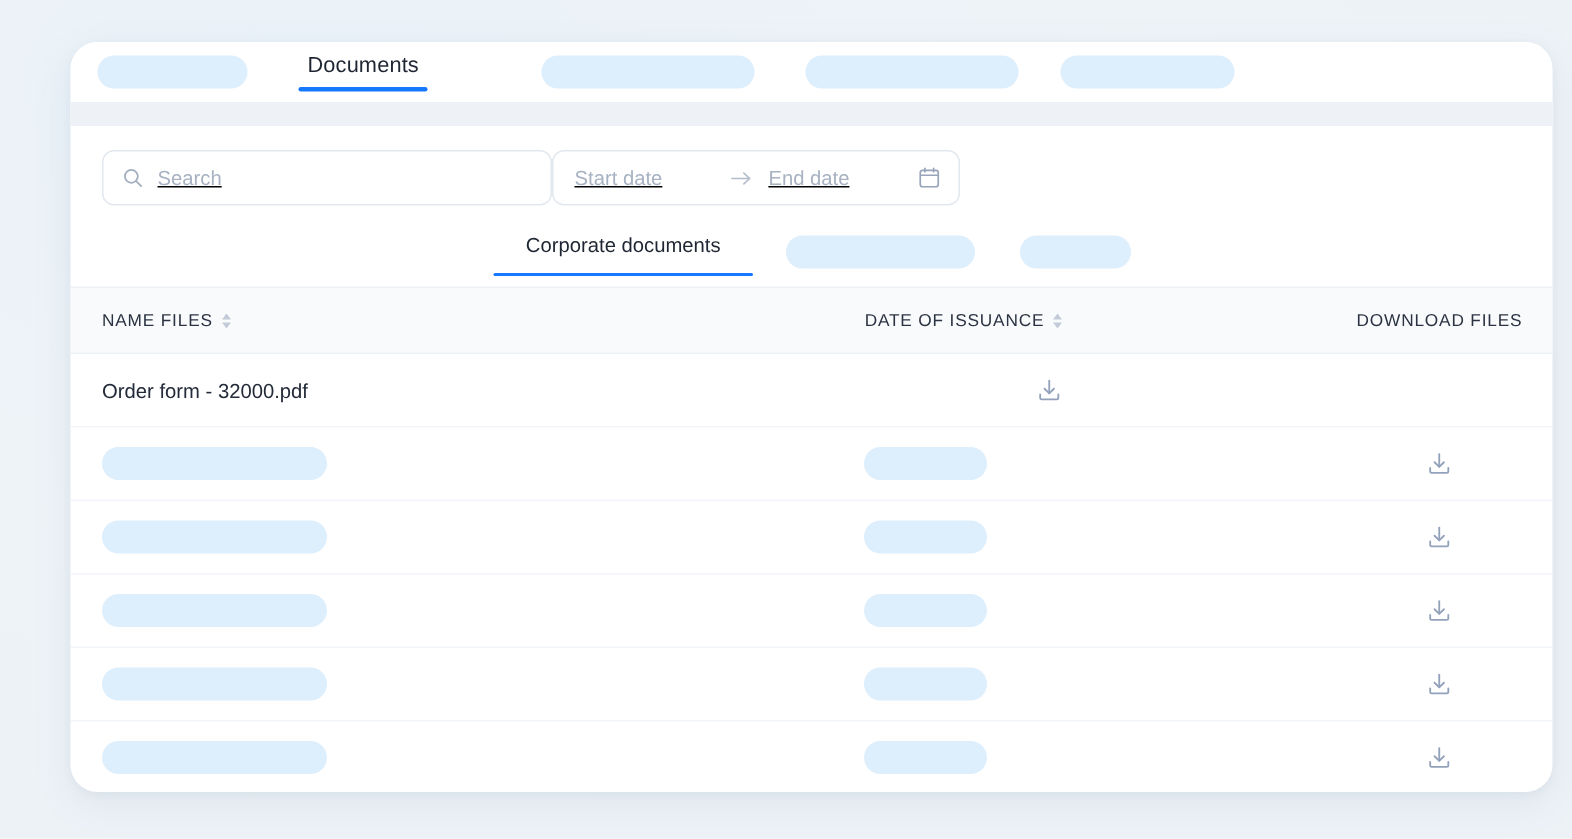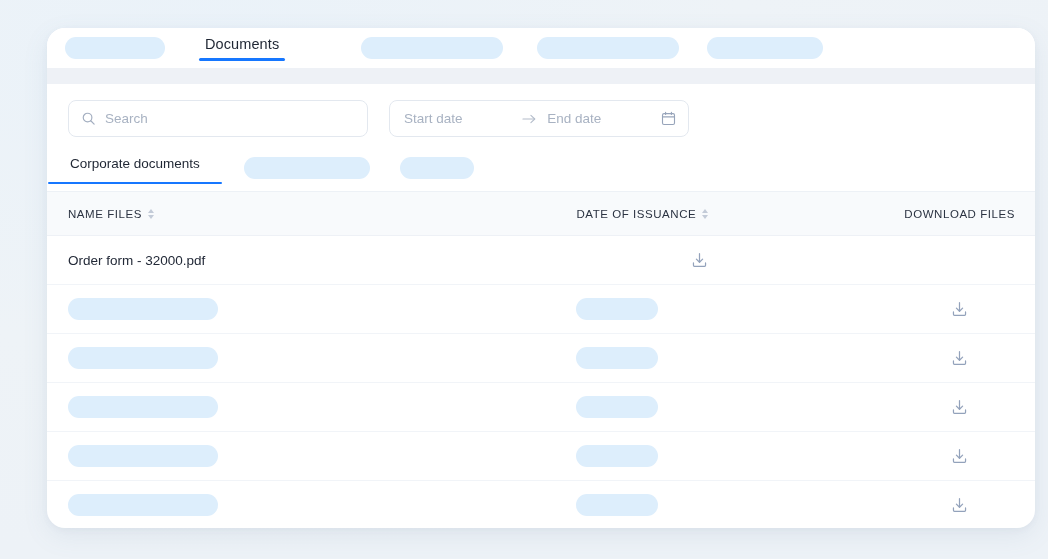--- a/index.html
+++ b/index.html
@@ -77,51 +77,52 @@
   .band {
     height: 16px;
     background: #eef1f6;
   }
 
   
   .filters {
     display: flex;
     align-items: flex-start;
     padding: 16px 0 0 21px;
-    gap: 21px;
+    text-decoration: underline;
   }
   .field {
     height: 37px;
     border: 1px solid #e3e8ef;
     border-radius: 8px;
     background: #fff;
     display: flex;
     align-items: center;
     padding: 0 12px;
     color: #9aa6b8;
     font-size: 13.5px;
   }
   .field.search { width: 300px; }
-  .field.range  { width: 300px; justify-content: flex-start; }
+  .field.range  { width: 272px; justify-content: flex-start; }
 
   .ph { color: #a8b2c2; font-size: 13.5px; }
   .range-arrow { margin: 0 10px 0 auto; color: #b3bcca; display: flex; }
   .range-start { margin-left: 2px; }
   .range-end   { }
   .range-cal   { margin-left: auto; display: flex; color: #97a4ba; }
   .search-icon { margin-right: 9px; display: flex; color: #a3aec0; }
 
   
   .subtabs {
     position: relative;
     margin-top: 19px;
     height: 36px;
     display: flex;
     align-items: flex-start;
     padding-left: 21px;
+    justify-content: center;
   }
   .subtab-active {
     position: relative;
     font-size: 13.5px;
     color: #1f2633;
     padding: 0 2px 13px 2px;
     white-space: nowrap;
   }
   .subtab-active .underline {
     position: absolute;

